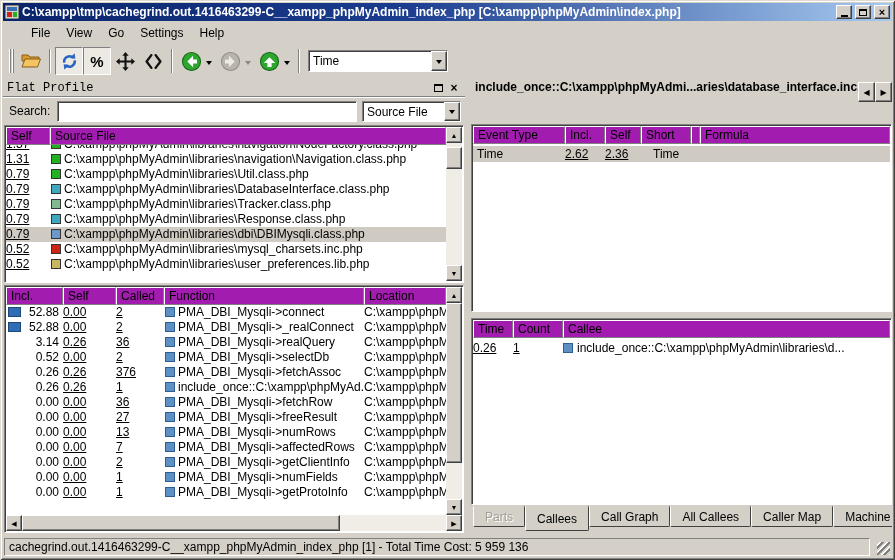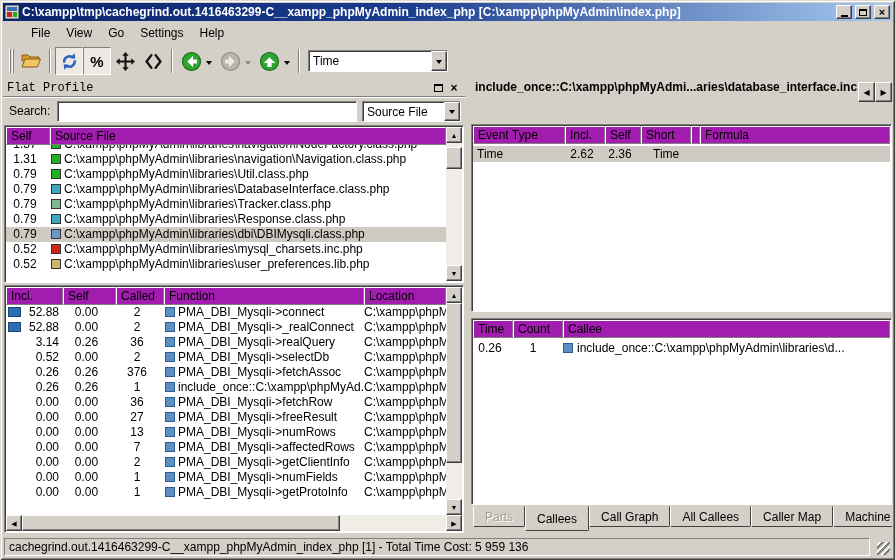--- a/index.html
+++ b/index.html
@@ -41,21 +41,21 @@
 
   
   .sunken-frame{position:absolute;background:#fff;border:1px solid;border-color:#808080 #fff #fff #808080;
     box-shadow:inset 1px 1px 0 #404040;overflow:hidden;}
   .hcell{background:#a21caf;border:1px solid;border-color:#fff #808080 #808080 #fff;
     padding:1px 4px;white-space:nowrap;overflow:hidden;height:18px;flex:0 0 auto;}
   .hrow{display:flex;}
   .row{display:flex;height:15px;line-height:15px;white-space:nowrap;}
   .row.selected{background:#cfcbc3;}
   .cell{overflow:hidden;white-space:nowrap;flex:0 0 auto;}
-  .num{text-align:center;padding-right:6px;}
+  .num{text-align:left;padding-right:6px;text-decoration:underline;}
   .sq{display:inline-block;width:10px;height:10px;border:1px solid #333;margin:2px 3px 0 1px;vertical-align:top;flex:0 0 auto;}
   .fn-sq{background:#5d91c5;border-color:#2f5d91;}
   .incl-bar{display:inline-block;width:13px;height:10px;background:#2f6db4;border:1px solid #1d4775;
     margin:2px 2px 0 2px;flex:0 0 auto;visibility:hidden;}
   .row.bar .incl-bar{visibility:visible;}
 
   
   .sb-btn{background:#d4d0c8;border:1px solid;border-color:#fff #404040 #404040 #fff;
     box-shadow:inset -1px -1px 0 #808080;display:flex;align-items:center;justify-content:center;
     font-size:7px;line-height:7px;color:#000;}

